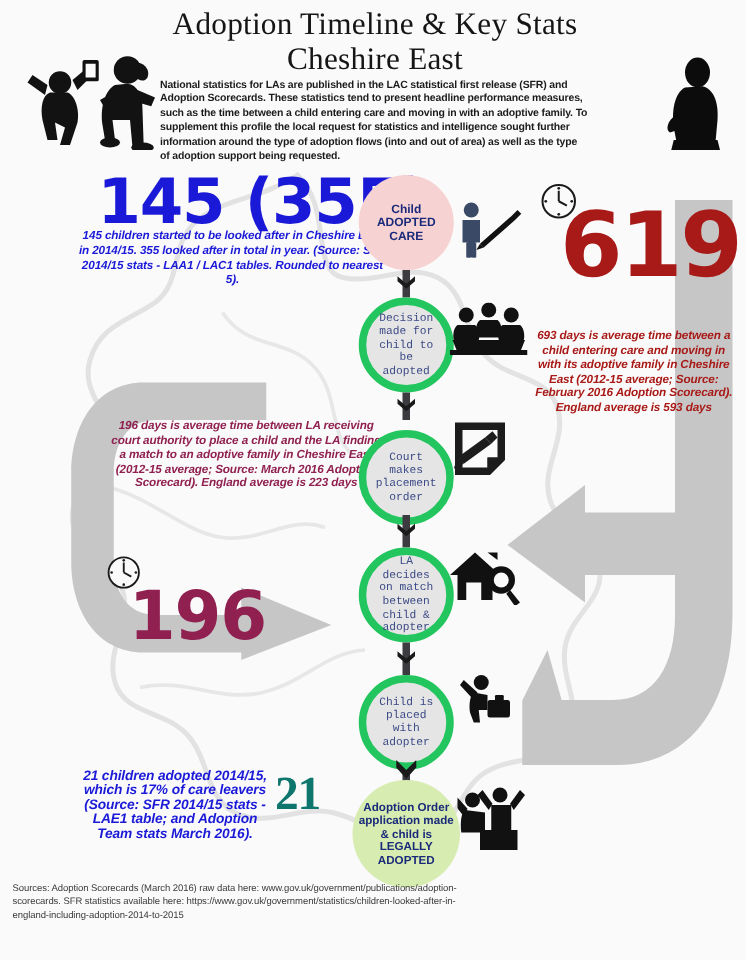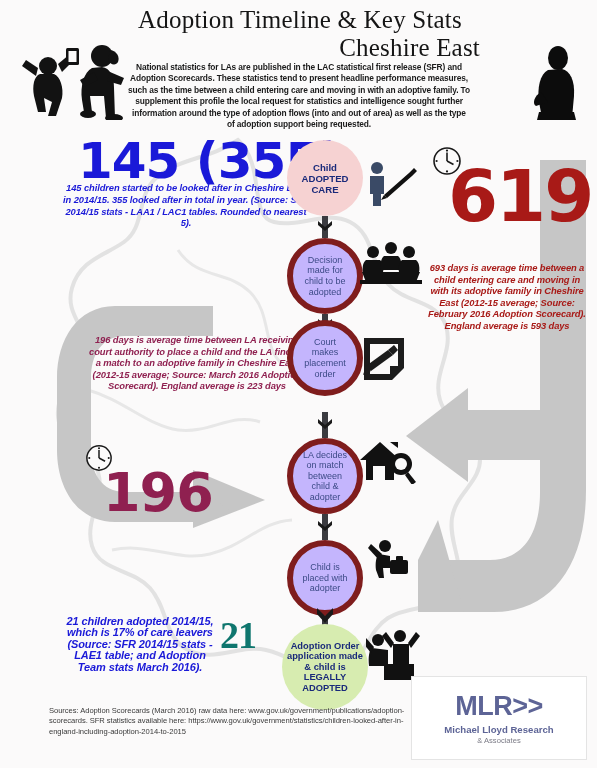--- a/index.html
+++ b/index.html
@@ -18,24 +18,24 @@
   .arrow-left  { left: 55px;  top: 300px; width: 240px; height: 230px; }
   .arrow-right { left: 398px; top: 160px; width: 200px; height: 520px; }
 
   
   .header { position: absolute; left: 0; top: 0; width: 597px; height: 128px; }
   .title {
     position: absolute; left: 120px; top: 6px; width: 360px;
     text-align: center; font-family: "Liberation Serif", serif;
     font-size: 25px; line-height: 28px; color: #151515; letter-spacing: .2px;
   }
-  .title .l2 { display:block;text-align:right; }
+  .title .l2 { display:block; }
   .intro {
     position: absolute; left: 128px; top: 62px; width: 342px;
-    text-align: center; font-size: 8.4px; line-height: 11.4px;
+    font-size: 8.4px; line-height: 11.4px;
     color: #1b1b1b; font-weight: 600; letter-spacing: -.12px;
   }
   .hdr-icon { position: absolute; }
   .hdr-icon-left  { left: 14px; top: 40px;  width: 118px; height: 80px; }
   .hdr-icon-right { left: 528px; top: 44px; width: 60px;  height: 82px; }
 
   
   .bignum { position: absolute; font-weight: 700; line-height: 1; }
   .num-145 {
     left: 78px; top: 136px; font-size: 50px; color: #1a19d8;
@@ -70,22 +70,22 @@
     position: absolute; border-radius: 50%;
     display: flex; align-items: center; justify-content: center; text-align: center;
   }
   .node-start {
     left: 8px; top: 0; width: 76px; height: 76px;
     background: #f6d2d2; color: #1a2a7a;
     font-size: 9.6px; line-height: 11px; font-weight: 700;
   }
   .node-mid {
     width: 76px; height: 76px; left: 8px;
-    background: #c4b5fd; border: 6px solid #7f1d1d;
-    color: #3c4a86; font-family: Liberation Sans, sans-serif;
+    background: #e5e5e5; border: 6px solid #22c55e;
+    color: #3c4a86; font-family: Liberation Mono, monospace;
     font-size: 9px; line-height: 10.6px;
   }
   .node-mid span { display:block; padding: 0 7px; }
   .node-end {
     left: 3px; top: 484px; width: 86px; height: 86px;
     background: #d7ecb0; color: #1a2a7a;
     font-size: 9.3px; line-height: 10.6px; font-weight: 700;
   }
   .node-end span, .node-start span { display: block; padding: 0 5px; }
   .connector { position: absolute; left: 43px; width: 6px; background: #3b3b40; }
@@ -93,21 +93,21 @@
 
   
   .side-icon { position: absolute; }
 
   
   .clock { position: absolute; }
 
   
   .footer {
     position: absolute; left: 10px; top: 706px; width: 370px;
-    font-size: 7.6px; line-height: 10.4px; color: #3a3a3a; letter-spacing: -.05px; margin-left: 39px;
+    font-size: 7.6px; line-height: 10.4px; color: #3a3a3a; letter-spacing: -.05px;
   }
   .logo-box {
     position: absolute; left: 411px; top: 676px; width: 176px; height: 84px;
     background: #ffffff; border: 1px solid #e4e4e4;
     display: flex; flex-direction: column; align-items: center; justify-content: center;
   }
   .logo-main {
     font-size: 27px; font-weight: 700; color: #5d6496;
     letter-spacing: -.5px; line-height: 30px;
   }
@@ -228,21 +228,21 @@
 
     <div class="node node-mid" style="top:98px;">
       <span>Decision made for child to be adopted</span>
     </div>
 
     <div class="connector" style="top:174px; height:22px;"></div>
     <svg class="chev" style="top:178px;" viewBox="0 0 16 14">
       <path d="M1 1 L8 7 L15 1 L15 5 L8 11 L1 5 Z" fill="#1a1a1a"></path>
     </svg>
 
-    <div class="node node-mid" style="top:180px;">
+    <div class="node node-mid" style="top:204px;">
       <span>Court makes placement order</span>
     </div>
 
     <div class="connector" style="top:272px; height:26px;"></div>
     <svg class="chev" style="top:278px;" viewBox="0 0 16 14">
       <path d="M1 1 L8 7 L15 1 L15 5 L8 11 L1 5 Z" fill="#1a1a1a"></path>
     </svg>
 
     <div class="node node-mid" style="top:298px;">
       <span>LA decides on match between child &amp; adopter</span>
@@ -336,19 +336,14 @@
       <circle cx="34" cy="8" r="6"></circle>
       <path d="M27 16 L43 16 L43 38 L27 38 Z"></path>
       <path d="M28 15 L20 4 L16 8 L25 20 Z"></path>
       <path d="M42 15 L50 4 L54 8 L45 20 Z"></path>
       <rect x="18" y="36" width="30" height="16"></rect>
     </g>
   </svg>
 
   <div class="footer">Sources: Adoption Scorecards (March 2016) raw data here: www.gov.uk/government/publications/adoption-scorecards. SFR statistics available here: https://www.gov.uk/government/statistics/children-looked-after-in-england-including-adoption-2014-to-2015</div>
 
-  <div class="logo-box">
-    <div class="logo-main">MLR&gt;&gt;</div>
-    <div class="logo-sub">Michael Lloyd Research</div>
-    <div class="logo-sub2">&amp; Associates</div>
-  </div>
 
 </div>
 
 </body></html>

